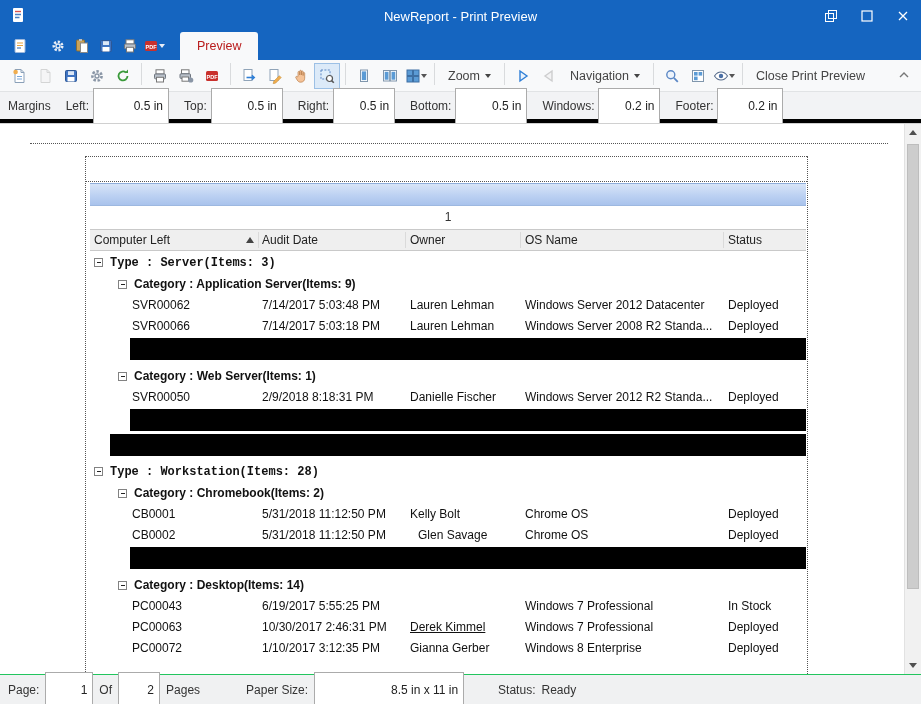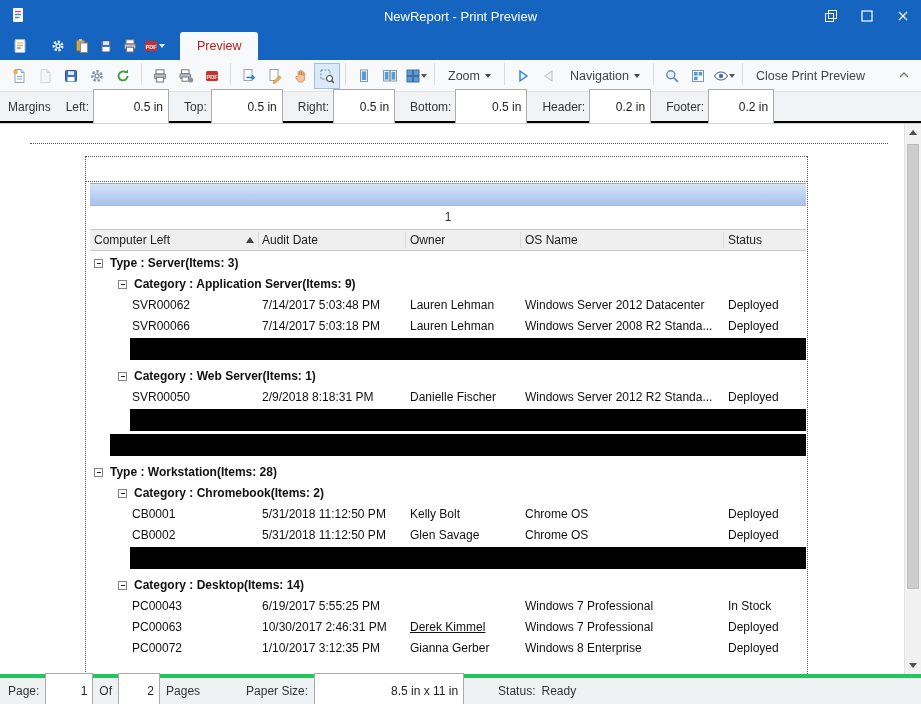--- a/index.html
+++ b/index.html
@@ -62,21 +62,21 @@
     display:inline-block; width:0; height:0;
     border-left:3.5px solid transparent; border-right:3.5px solid transparent;
     border-top:4px solid currentColor; vertical-align:middle;
   }
   .ribbon-collapse { position:absolute; right:6px; top:4px; width:22px; height:22px;
     display:flex; align-items:center; justify-content:center; }
 
   
   .marginsbar {
     position:absolute; top:92px; left:0; right:0; height:31px;
-    background:#f2f3f5; border-bottom:2px solid #000000;
+    background:#f2f3f5; border-bottom:4px solid #000000;
     display:flex; align-items:center; padding-left:8px; font-size:12px; color:#333;
   }
   .mfield { display:flex; align-items:center; margin-left:15px; }
   .mfield .mlabel { margin-right:4px; }
   .minput, .sinput {
     height:36px; border:1px solid #ababab; background:#fff;
     font-family:"Liberation Sans", sans-serif; font-size:12px; color:#222;
     text-align:right; padding:0 5px;
   }
 
@@ -106,21 +106,21 @@
     position:absolute; left:156px; top:7px; width:0; height:0;
     border-left:4px solid transparent; border-right:4px solid transparent;
     border-bottom:6px solid #444;
   }
   .rows { position:relative; }
   .rrow { position:relative; height:21px; line-height:21px; white-space:nowrap; }
   .rrow.bar1, .rrow.bar2 { height:22px; background:#000; }
   .rrow.bar1 { margin-left:20px; }
   .rrow.bar2 { margin-left:40px; }
   .rrow.group1, .rrow.group2 { font-weight:700; }
-  .rrow.group1 { padding-left:4px; }
+  .rrow.group1 { padding-left:4px;font-family:Liberation Mono, monospace; }
   .rrow.group2 { padding-left:28px; }
   .collapse-box {
     position:relative; display:inline-block; width:9px; height:9px;
     border:1px solid #828282; background:#fff; vertical-align:middle; margin-right:7px;
   }
   .collapse-box::before {
     content:""; position:absolute; left:1.5px; right:1.5px; top:3px; height:1px; background:#222;
   }
   .cell { position:absolute; top:0; overflow:hidden; }
 
@@ -131,21 +131,21 @@
   }
   .sbtn { position:absolute; left:0; right:0; height:17px; display:flex; align-items:center; justify-content:center; }
   .sbtn.up { top:0; } .sbtn.down { bottom:0; }
   .tri-up { width:0;height:0;border-left:4px solid transparent;border-right:4px solid transparent;border-bottom:5px solid #505050; }
   .tri-down { width:0;height:0;border-left:4px solid transparent;border-right:4px solid transparent;border-top:5px solid #505050; }
   .sthumb { position:absolute; left:2px; right:2px; top:20px; height:445px; background:#cdcdcd; border:1px solid #bdbdbd; }
 
   
   .statusbar {
     position:absolute; left:0; right:0; bottom:0; height:30px;
-    background:#f0f1f2; border-top:4px solid #22c55e;
+    background:#f0f1f2; border-top:1px solid #22c55e;
     display:flex; align-items:center; padding:0 8px; font-size:12px; color:#333;
   }
   .statusbar > * { margin-right:6px; }
   .w48 { width:48px; } .w42 { width:42px; } .w150 { width:150px; }
   .sp-paper { margin-left:40px; } .sp-status { margin-left:28px; }
   svg { display:block; }
 </style>
 </head>
 <body>
 
@@ -459,21 +459,21 @@
         </span>
         <span class="mfield">
           <span class="mlabel">Right:</span>
           <input class="minput" readonly="" value="0.5 in" style="width: 62px;">
         </span>
         <span class="mfield">
           <span class="mlabel">Bottom:</span>
           <input class="minput" readonly="" value="0.5 in" style="width: 72px;">
         </span>
         <span class="mfield">
-          <span class="mlabel">Header:</span>
+          <span class="mlabel">Windows:</span>
           <input class="minput" readonly="" value="0.2 in" style="width: 62px;">
         </span>
         <span class="mfield">
           <span class="mlabel">Footer:</span>
           <input class="minput" readonly="" value="0.2 in" style="width: 66px;">
         </span>
       </span>
   </div>
 
   <div class="preview">
@@ -531,21 +531,21 @@
           <div class="rrow data">
             <span class="cell" style="left: 42px; width: 124px;">CB0001</span>
             <span class="cell" style="left: 172px; width: 141px;">5/31/2018 11:12:50 PM</span>
             <span class="cell" style="left: 320px; width: 108px;">Kelly Bolt</span>
             <span class="cell" style="left: 435px; width: 196px;">Chrome OS</span>
             <span class="cell" style="left: 638px; width: 78px;">Deployed</span>
           </div>
           <div class="rrow data">
             <span class="cell" style="left: 42px; width: 124px;">CB0002</span>
             <span class="cell" style="left: 172px; width: 141px;">5/31/2018 11:12:50 PM</span>
-            <span class="cell" style="left: 320px; width: 108px;">Glen Savage</span>
+            <span class="cell" style="left: 328px; width: 108px;">Glen Savage</span>
             <span class="cell" style="left: 435px; width: 196px;">Chrome OS</span>
             <span class="cell" style="left: 638px; width: 78px;">Deployed</span>
           </div>
           <div class="rrow bar2" style="margin-top: 1px;"></div>
           <div class="rrow group2" style="margin-top: 6px;"><span class="collapse-box"></span><span>Category : Desktop(Items: 14)</span></div>
           <div class="rrow data">
             <span class="cell" style="left: 42px; width: 124px;">PC00043</span>
             <span class="cell" style="left: 172px; width: 141px;">6/19/2017 5:55:25 PM</span>
             <span class="cell" style="left: 320px; width: 108px;"></span>
             <span class="cell" style="left: 435px; width: 196px;">Windows 7 Professional</span>

